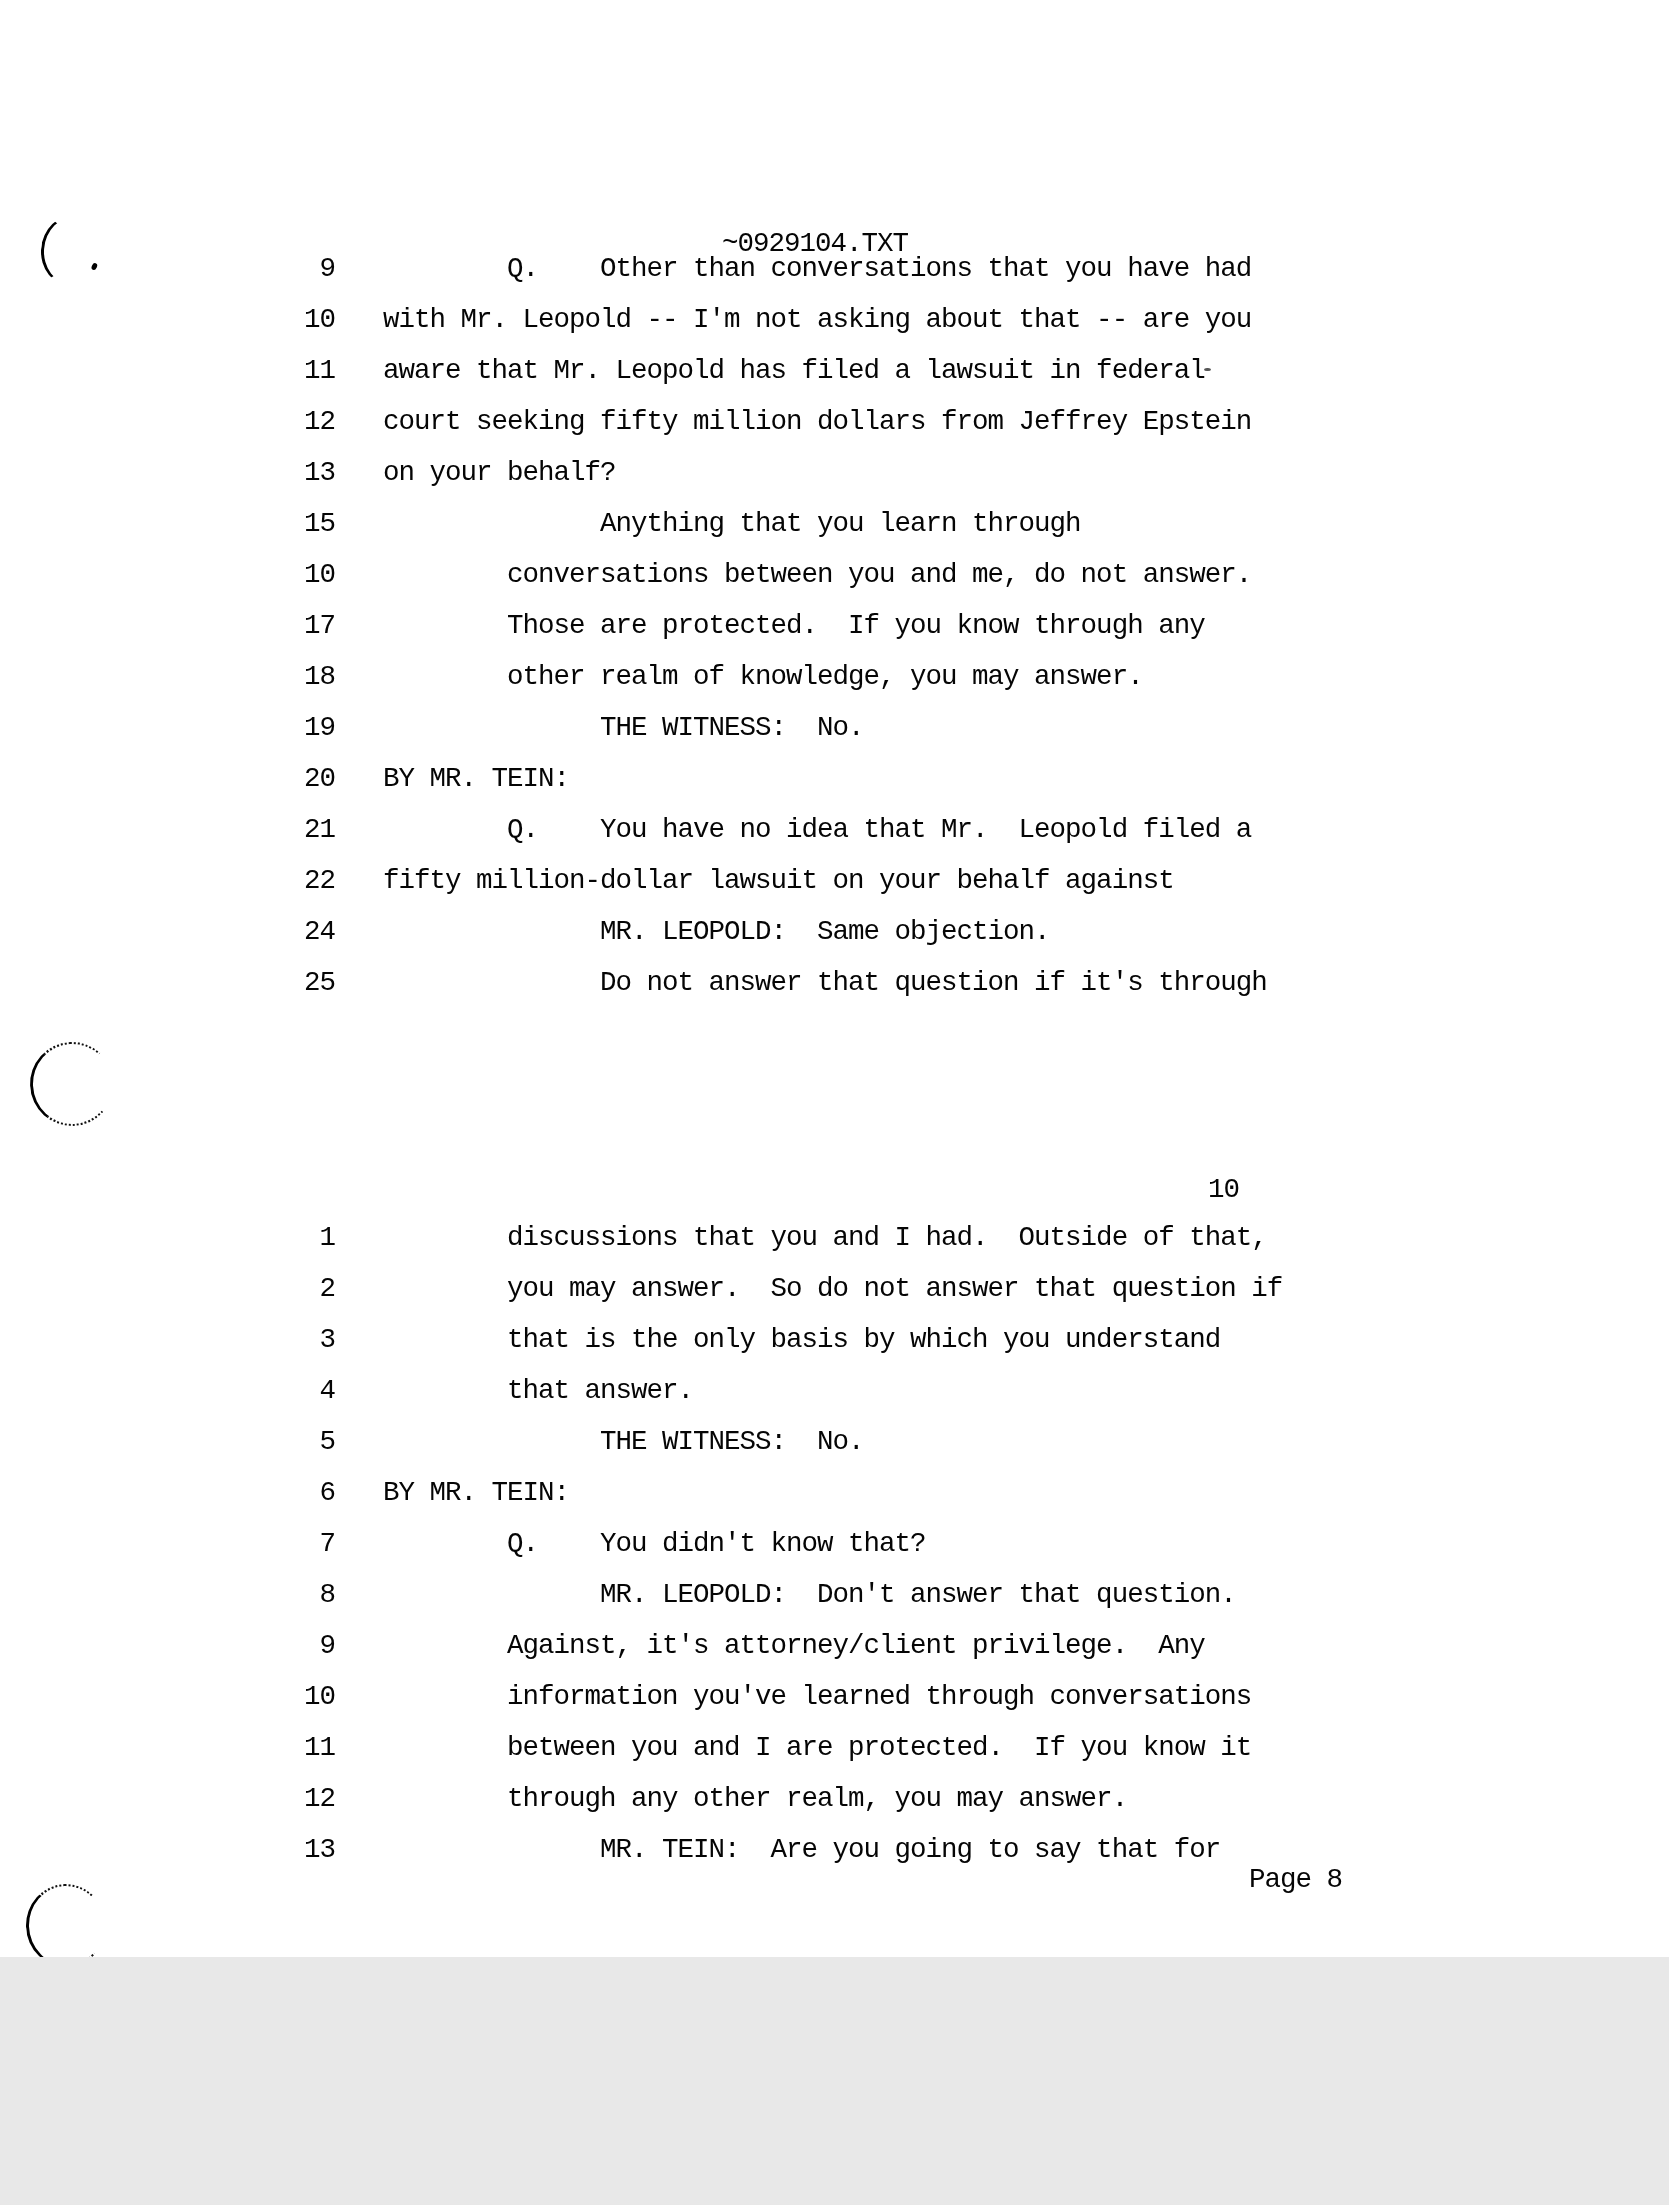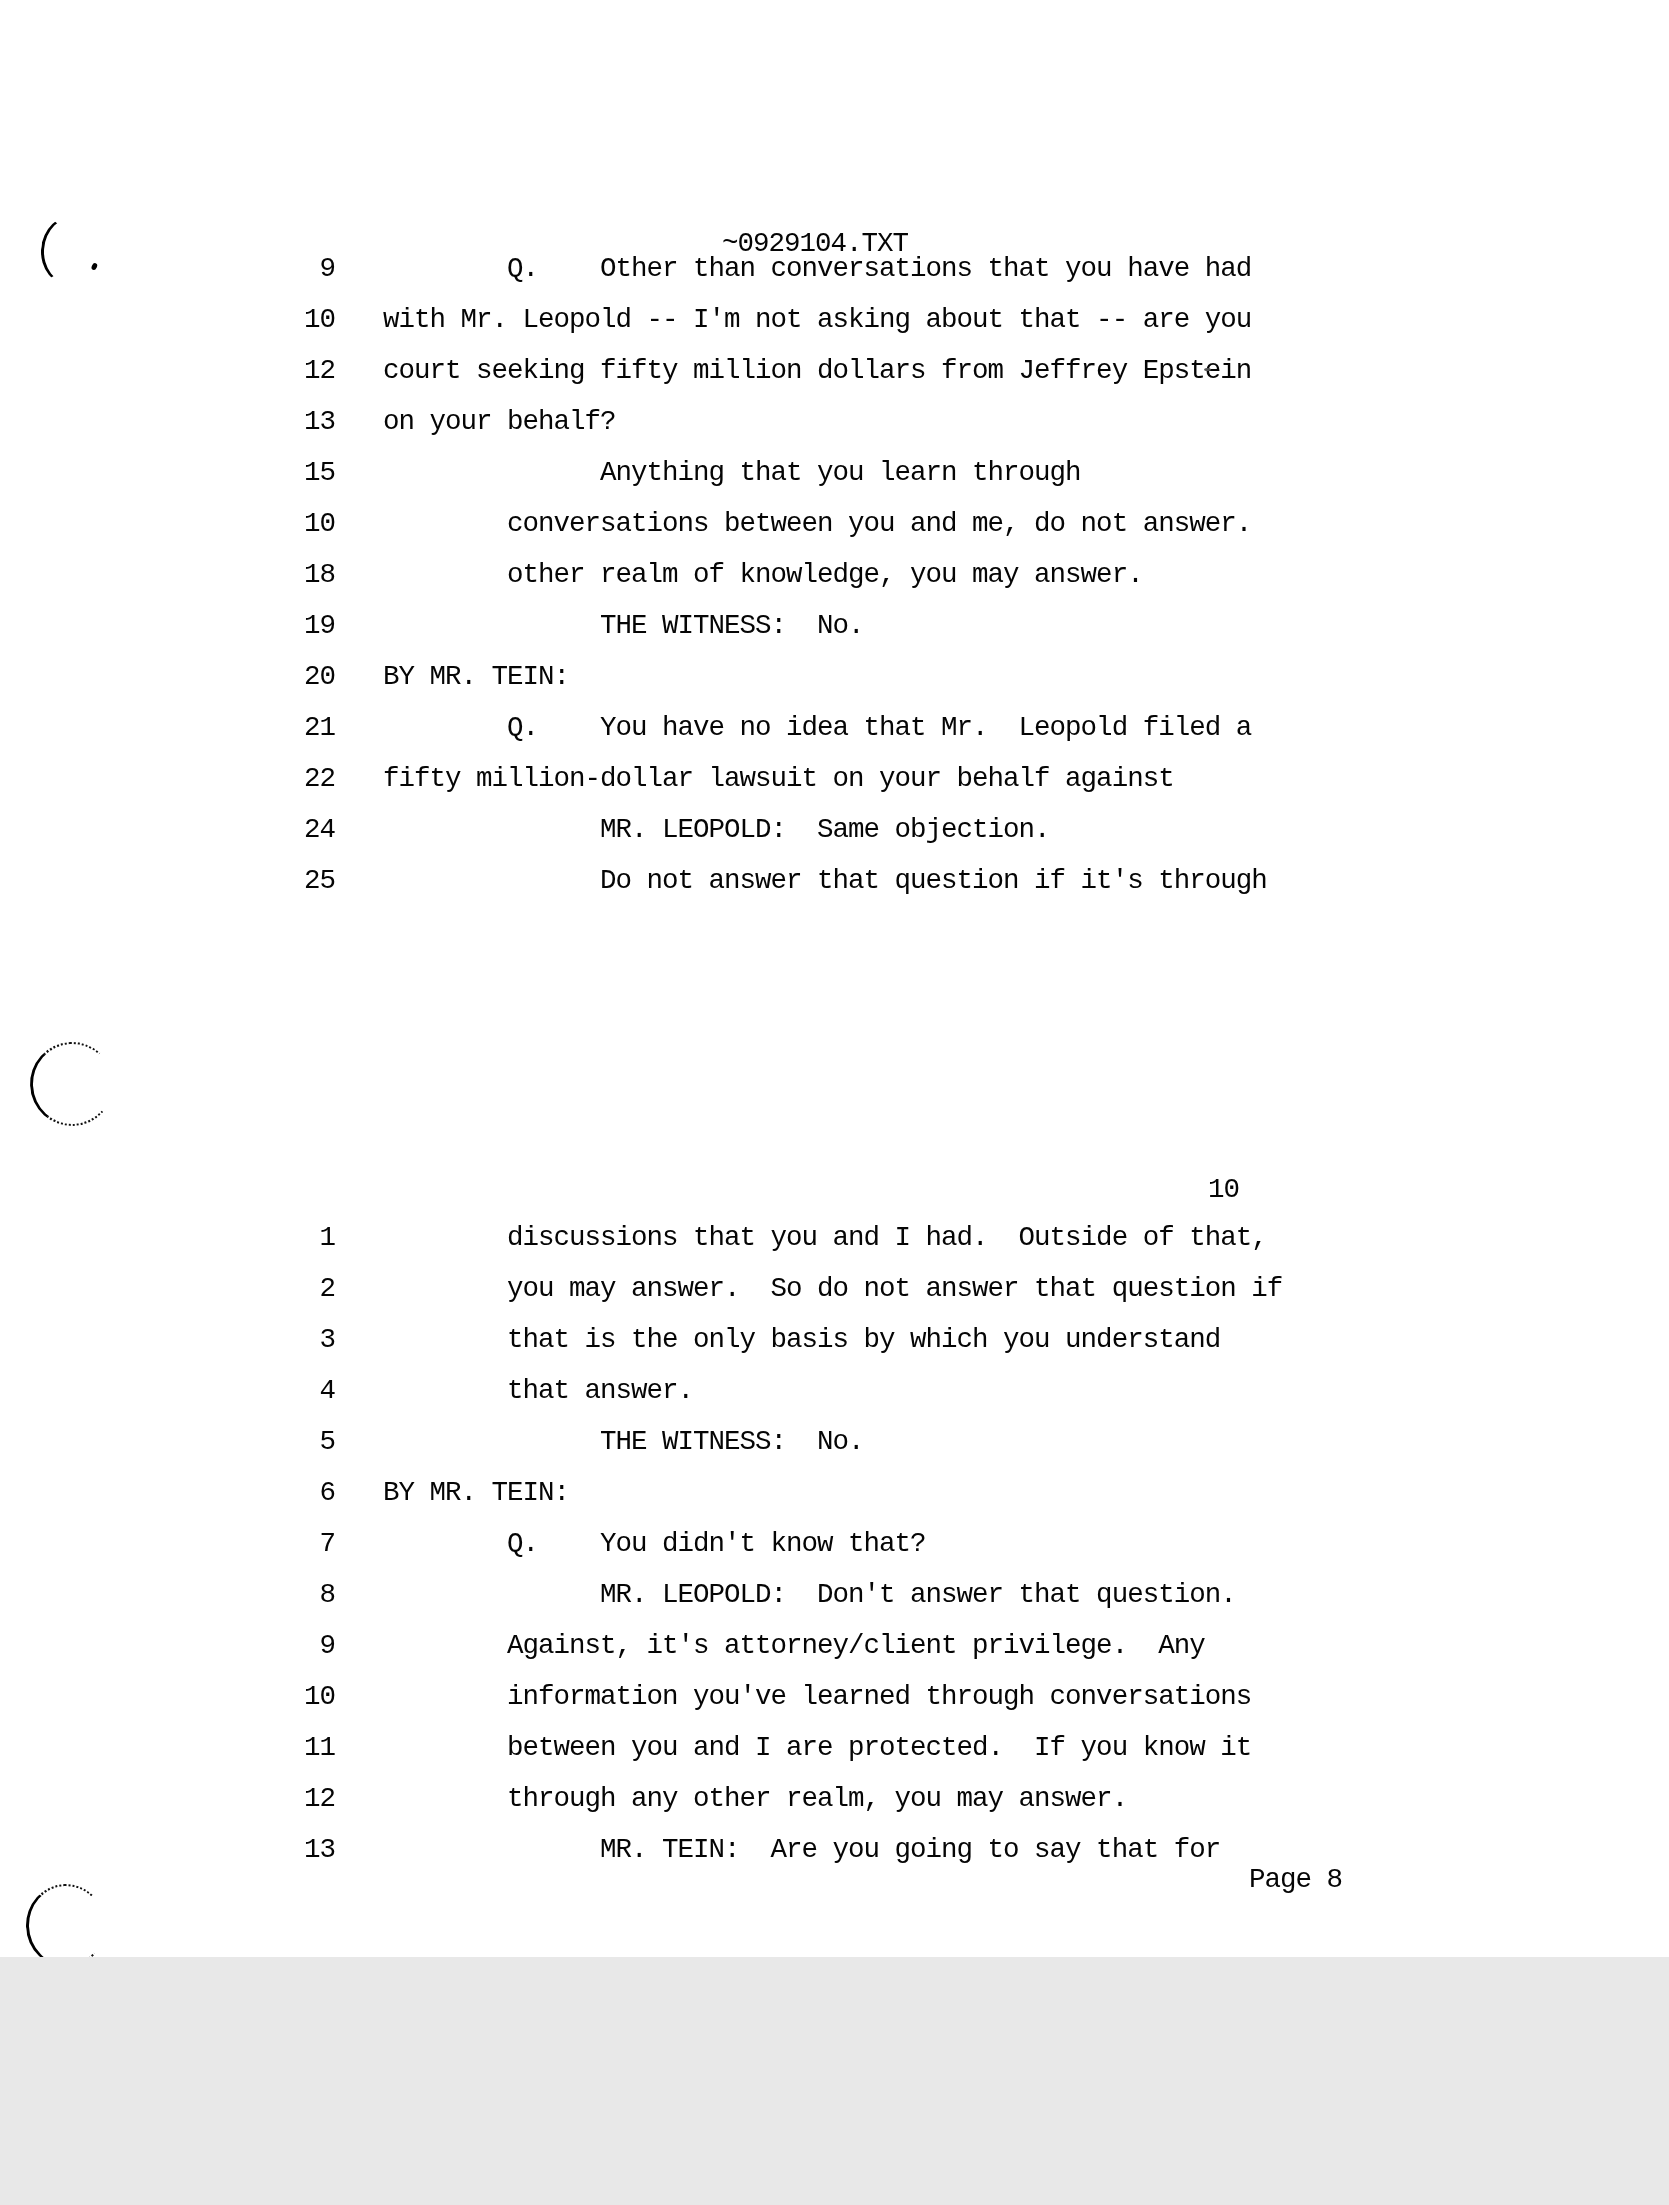--- a/index.html
+++ b/index.html
@@ -45,24 +45,26 @@
 </head>
 <body>
 
 <div class="page">
 
   <div class="mono header">~0929104.TXT</div>
 
   <div class="mono block block1" id="block1">
       <div class="line"><span class="ln">9</span><span class="tx">        Q.    Other than conversations that you have had</span></div>
       <div class="line"><span class="ln">10</span><span class="tx">with Mr. Leopold -- I'm not asking about that -- are you</span></div>
+      <div class="line"><span class="ln">11</span><span class="tx">aware that Mr. Leopold has filed a lawsuit in federal</span></div>
       <div class="line"><span class="ln">12</span><span class="tx">court seeking fifty million dollars from Jeffrey Epstein</span></div>
       <div class="line"><span class="ln">13</span><span class="tx">on your behalf?</span></div>
       <div class="line"><span class="ln">15</span><span class="tx">              Anything that you learn through</span></div>
       <div class="line"><span class="ln">10</span><span class="tx">        conversations between you and me, do not answer.</span></div>
+      <div class="line"><span class="ln">17</span><span class="tx">        Those are protected.  If you know through any</span></div>
       <div class="line"><span class="ln">18</span><span class="tx">        other realm of knowledge, you may answer.</span></div>
       <div class="line"><span class="ln">19</span><span class="tx">              THE WITNESS:  No.</span></div>
       <div class="line"><span class="ln">20</span><span class="tx">BY MR. TEIN:</span></div>
       <div class="line"><span class="ln">21</span><span class="tx">        Q.    You have no idea that Mr.  Leopold filed a</span></div>
       <div class="line"><span class="ln">22</span><span class="tx">fifty million-dollar lawsuit on your behalf against</span></div>
       <div class="line"><span class="ln">24</span><span class="tx">              MR. LEOPOLD:  Same objection.</span></div>
       <div class="line"><span class="ln">25</span><span class="tx">              Do not answer that question if it's through</span></div>
     </div>
 
   <div class="mono pgnum">10</div>

